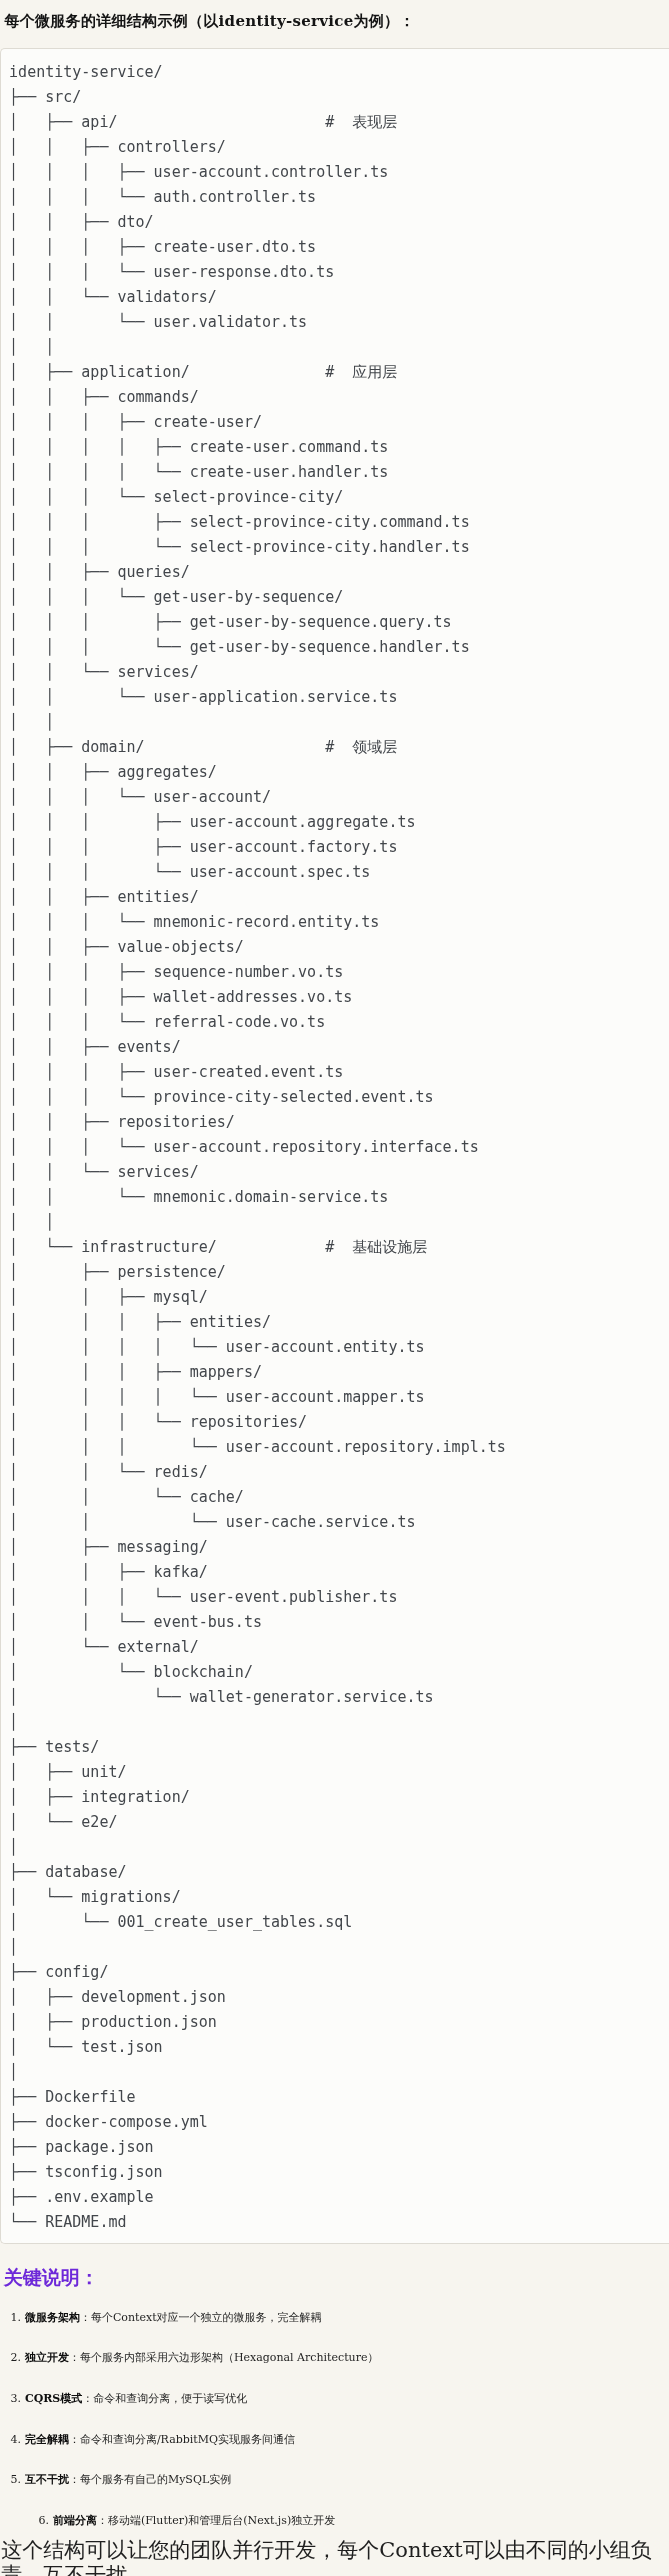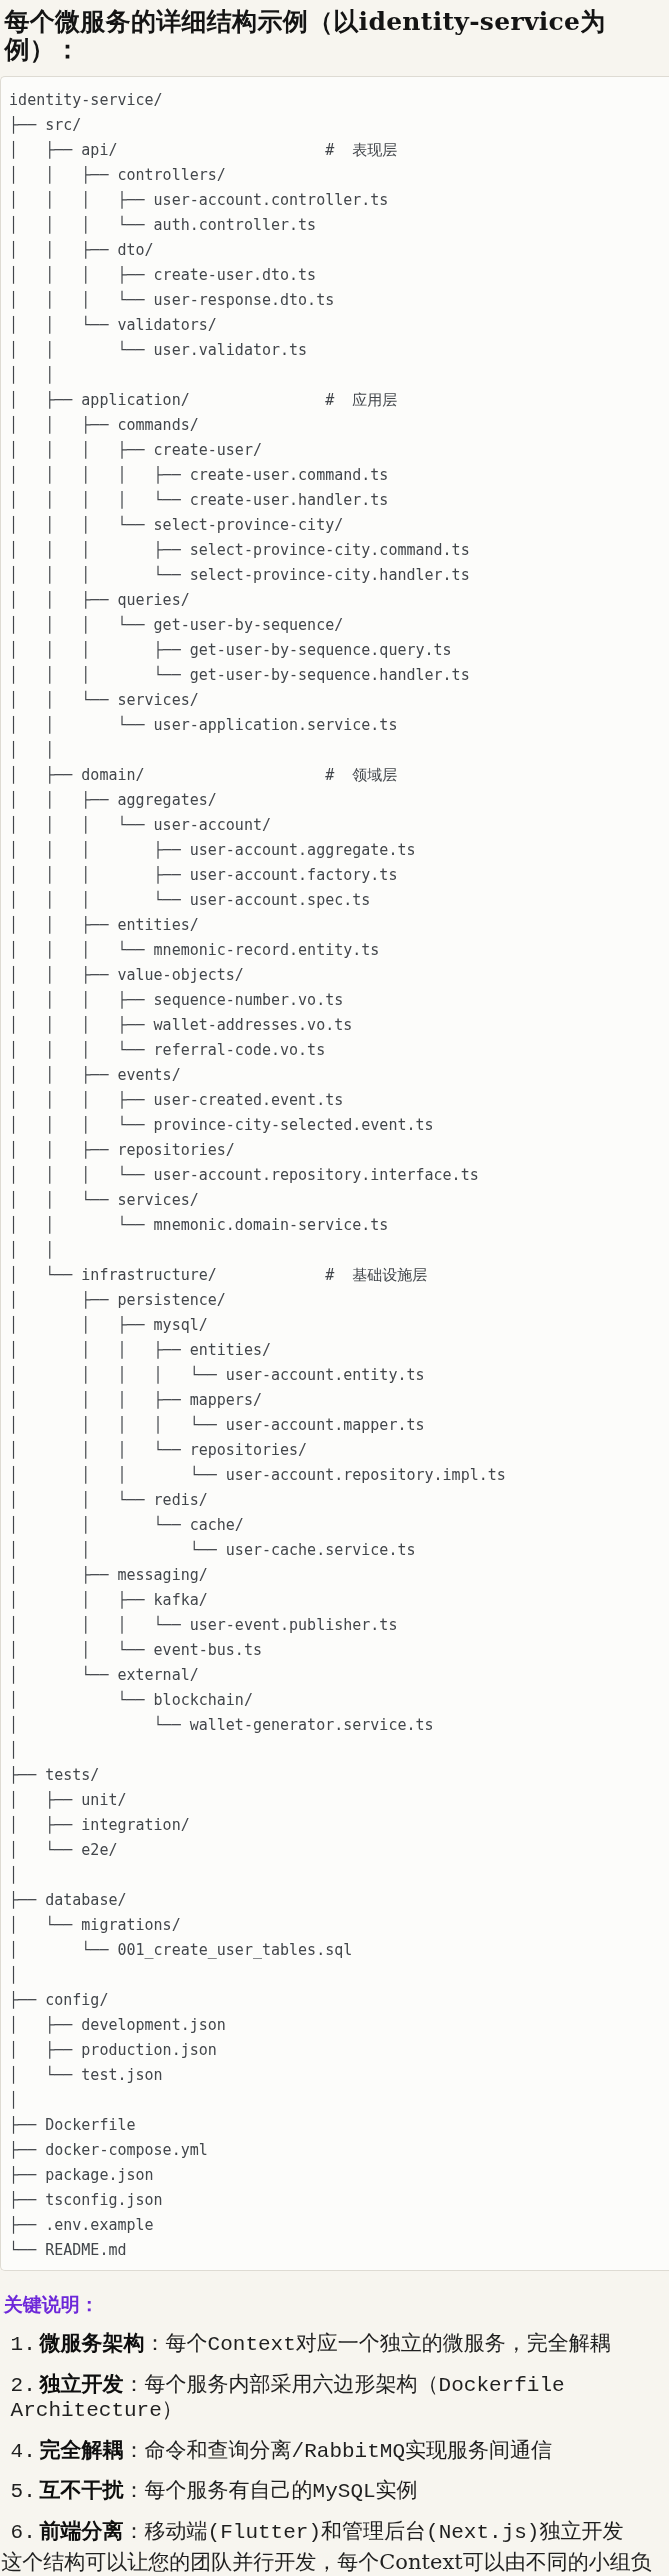--- a/index.html
+++ b/index.html
@@ -7,21 +7,21 @@
     width: 669px;
     height: 2576px;
     background: #f7f5ef;
     color: #1c1c1c;
     font-family: "DejaVu Serif", "Liberation Serif", serif;
     overflow: hidden;
     position: relative;
   }
   .title {
     margin: 8.1px 0 0 4.4px;
-    font-size: 25px;
+    font-size: 15px;
     line-height: 27.5px;
     font-weight: 700;
     color: #141414;
     letter-spacing: 0.3px;
   }
   .code-box {
     margin: 12.5px -6.3px 0 0;
     background: #fcfcfa;
     border: 0.6px solid #dedbd3;
     border-radius: 5px 0 0 5px;
@@ -42,27 +42,26 @@
     line-height: 25px;
     font-weight: 700;
     color: #6d28d9;
   }
   ol.notes-list {
     list-style: none;
     margin: 15px 0 0 0;
     padding: 0 0 0 10.6px;
   }
   ol.notes-list li {
-    font-size: 21px;
+    font-size: 11px;
     line-height: 25px;
     margin: 0 0 15.6px 0;
     color: #1f1f1f;
-    font-family: Liberation Mono, monospace;
   }
-  ol.notes-list li:last-child { margin-bottom: 5px; }
+  ol.notes-list li:last-child { margin-bottom: 5px; margin-left: 28px; }
   ol.notes-list .num { margin-right: 3.8px; }
   ol.notes-list strong { font-weight: 700; color: #0e0e0e; }
   .footer-note {
     margin: 0 0 0 1.3px;
     font-size: 21px;
     line-height: 25px;
     color: #1f1f1f;
   }
 </style>
 </head>
@@ -160,21 +159,24 @@
 └── README.md</pre>
 </div>
 
 <h2 class="notes-heading">关键说明：</h2>
 
 <ol class="notes-list">
   <li>
     <span class="num">1.</span><strong>微服务架构</strong><span>：</span><span>每个Context对应一个独立的微服务，完全解耦</span>
   </li>
   <li>
-    <span class="num">2.</span><strong>独立开发</strong><span>：</span><span>每个服务内部采用六边形架构（Dockerfile Architecture）</span>
+    <span class="num">2.</span><strong>独立开发</strong><span>：</span><span>每个服务内部采用六边形架构（Hexagonal Architecture）</span>
+  </li>
+  <li>
+    <span class="num">3.</span><strong>CQRS模式</strong><span>：</span><span>命令和查询分离，便于读写优化</span>
   </li>
   <li>
     <span class="num">4.</span><strong>完全解耦</strong><span>：</span><span>命令和查询分离/RabbitMQ实现服务间通信</span>
   </li>
   <li>
     <span class="num">5.</span><strong>互不干扰</strong><span>：</span><span>每个服务有自己的MySQL实例</span>
   </li>
   <li>
     <span class="num">6.</span><strong>前端分离</strong><span>：</span><span>移动端(Flutter)和管理后台(Next.js)独立开发</span>
   </li>

